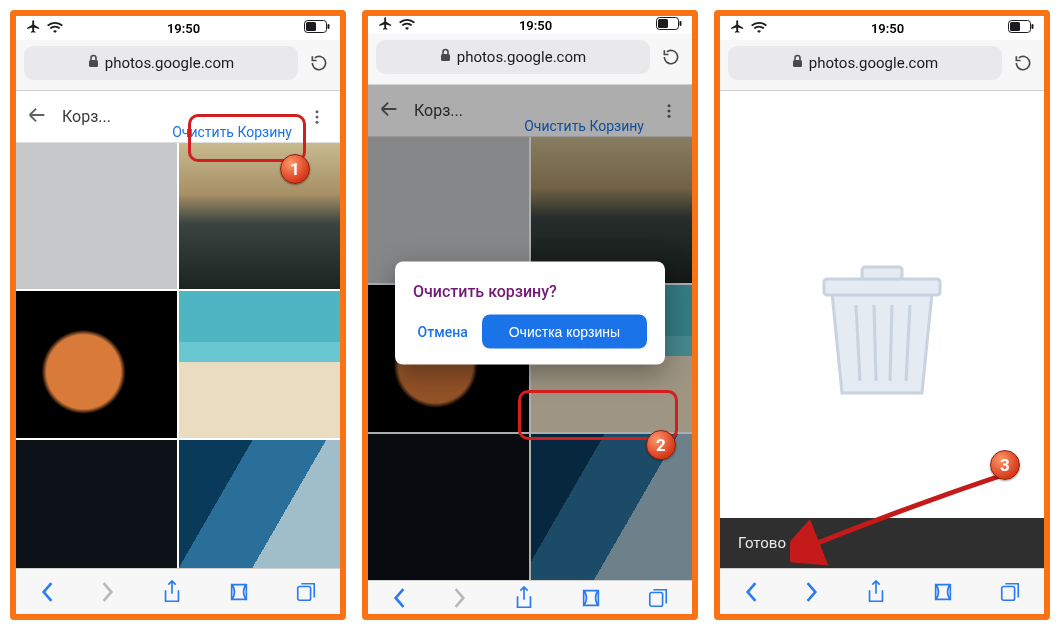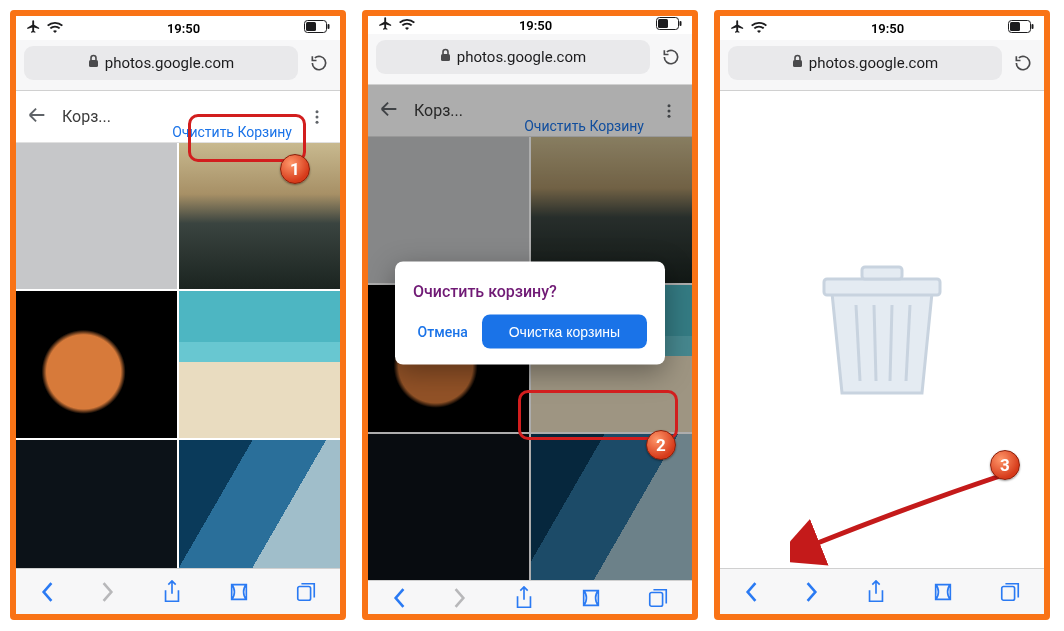--- a/index.html
+++ b/index.html
@@ -420,20 +420,23 @@
           <rect x="50" y="14" width="40" height="12" rx="3" fill="#e4ebf2" stroke="#c8d3df" stroke-width="3"></rect>
           <line x1="44" y1="52" x2="48" y2="128" stroke="#c8d3df" stroke-width="3"></line>
           <line x1="62" y1="52" x2="64" y2="128" stroke="#c8d3df" stroke-width="3"></line>
           <line x1="80" y1="52" x2="78" y2="128" stroke="#c8d3df" stroke-width="3"></line>
           <line x1="98" y1="52" x2="94" y2="128" stroke="#c8d3df" stroke-width="3"></line>
         </svg>
       </span>
     </div>
   </div>
 
+  <div class="toast" data-name="toast">
+    <span data-name="toast-text">Готово</span>
+  </div>
 
   <div class="badge" style="top:434px; right:24px;" data-name="callout-badge">3</div>
   <svg class="arrow" style="top:450px; left:70px;" width="230" height="100" viewBox="0 0 230 100" data-name="arrow-icon">
     <defs>
       <marker id="ah3" markerWidth="12" markerHeight="12" refX="2" refY="5" orient="auto">
         <path d="M0 0 L10 5 L0 10 Z" fill="#c41a1a"></path>
       </marker>
     </defs>
     <path d="M210 10 Q120 40 20 80" fill="none" stroke="#c41a1a" stroke-width="5" marker-end="url(#ah3)"></path>
   </svg>

